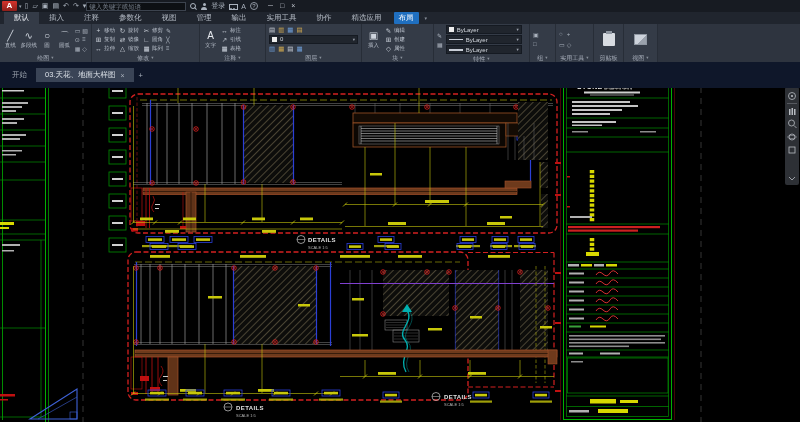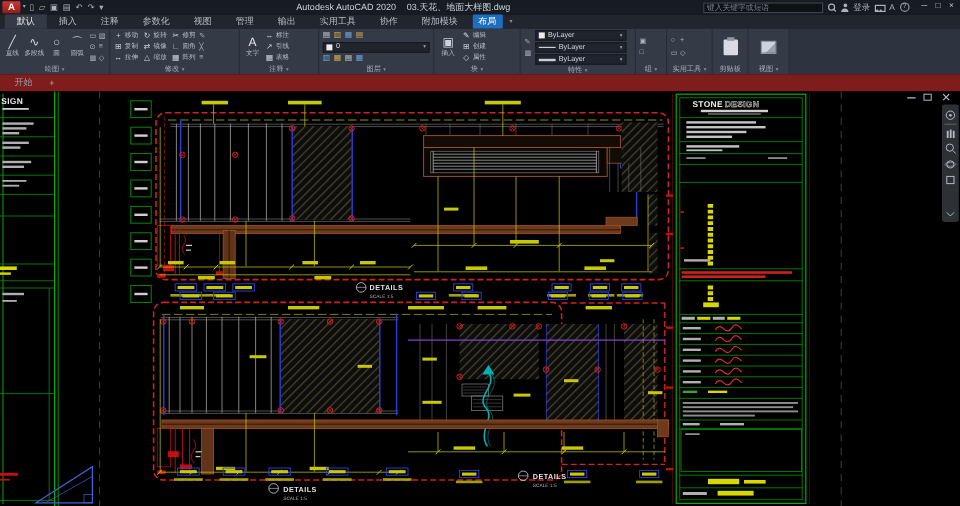--- a/index.html
+++ b/index.html
@@ -58,21 +58,21 @@
 .drop .sw{width:5px;height:5px;background:#ececec}
 .drop .dcaret{margin-left:auto;font-size:4.5px;color:#9aa1ac}
 .linesw{width:14px;height:1px;background:#c9ced7}
 .linesw.thick{height:2px}
 .prop-rows{display:flex;flex-direction:column;gap:1px;width:76px}
 .bigpaste{width:12px;height:13px;background:#d8dce2;border-radius:1px;position:relative}
 .bigpaste::before{content:"";position:absolute;top:-2px;left:3px;width:6px;height:3px;background:#8f97a2}
 .bigview{width:13px;height:11px;background:linear-gradient(135deg,#cdd3dc 60%,#9aa1ac 60%);border:1px solid #8f97a2}
 
 
-.filetabs{position:absolute;top:62px;left:0;right:0;height:14px;background:#7f1d1d;display:flex;align-items:center;font-size:7.5px;color:#9aa2ad;padding-left:3px;z-index:5}
+.filetabs{position:absolute;top:62px;left:0;right:0;height:26px;background:#0f172a;display:flex;align-items:center;font-size:7.5px;color:#9aa2ad;padding-left:3px;z-index:5}
 .ftab{padding:2px 9px 2px 9px;display:flex;gap:5px;align-items:center;white-space:nowrap}
 .ftab.active{background:#3a4456;color:#dde2e9}
 .ftab .x{color:#aab2bd;font-size:7px}
 .ftab-new{padding:2px 5px;color:#aab2bd}
 
 
 .canvas{position:absolute;top:76px;left:0;width:800px;height:346px;background:#000}
 svg{display:block}
 .sk-red{stroke:#d42020;fill:none}
 .sk-red2{stroke:#c01010;fill:none}
@@ -114,24 +114,20 @@
     <div class="logo-caret">▾</div>
     <div class="qat">
       <span>▯</span>
       <span>▱</span>
       <span>▣</span>
       <span>▤</span>
       <span>↶</span>
       <span>↷</span>
       <span>▾</span>
     </div>
-    <div class="tb-title">
-      <span>Autodesk AutoCAD 2020</span>
-      <span class="doc">03.天花、地面大样图.dwg</span>
-    </div>
     <div class="tb-right">
       <input class="search" placeholder="键入关键字或短语" style="">
       <span class="icon-mag"></span>
       <span class="icon-person"></span>
       <span>登录</span>
       <span class="icon-cart"></span>
       <span>A</span>
       <span class="help-circ">?</span>
       <span class="winbtns">
         <span>─</span>
@@ -144,21 +140,21 @@
   <div class="ribbon-tabs">
     <span class="rtab active">默认</span>
     <span class="rtab">插入</span>
     <span class="rtab">注释</span>
     <span class="rtab">参数化</span>
     <span class="rtab">视图</span>
     <span class="rtab">管理</span>
     <span class="rtab">输出</span>
     <span class="rtab">实用工具</span>
     <span class="rtab">协作</span>
-    <span class="rtab">附加模块</span>
+    <span class="rtab">精选应用</span>
     <span class="rtab hl">布局</span>
     <span class="rtab-caret">▾</span>
   </div>
 
   <div class="ribbon">
 
     <div class="panel" style="width:92px">
       <div class="ptools">
         <div class="bigtool">
           <span class="ic">╱</span>
@@ -402,20 +398,24 @@
         </div>
     </div>
 
     <div class="panel-fill"></div>
   </div>
 
   <div class="filetabs">
     <span class="ftab">
         <span>开始</span>
       </span>
+    <span class="ftab active">
+      <span>03.天花、地面大样图</span>
+      <span class="x">×</span>
+    </span>
     <span class="ftab-new">+</span>
   </div>
 
   <div class="canvas">
   <svg width="800" height="346" viewBox="0 0 800 346">
     <defs>
       <pattern id="hb" width="5" height="5" patternUnits="userSpaceOnUse" patternTransform="rotate(45)">
         <rect width="5" height="5" fill="#0d0d0b"></rect>
             <rect width="1" height="5" fill="#4a4433"></rect>
       </pattern>

